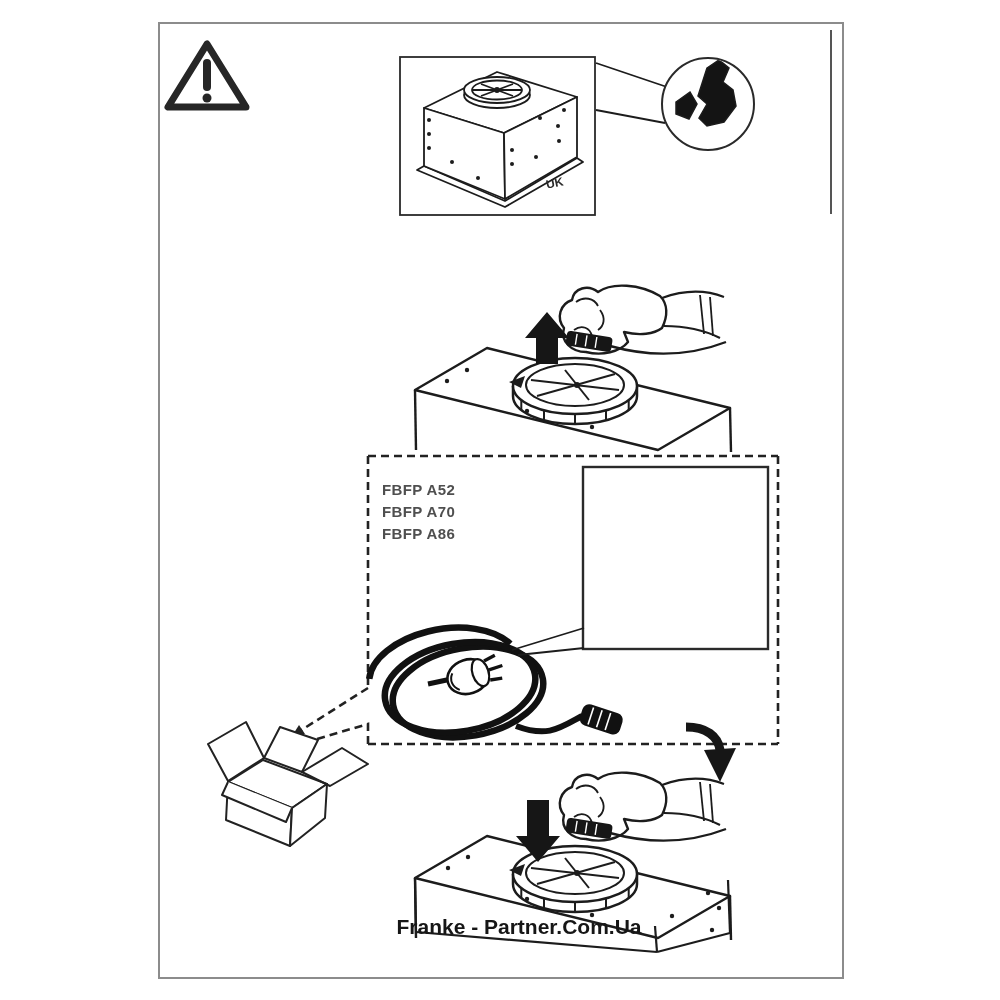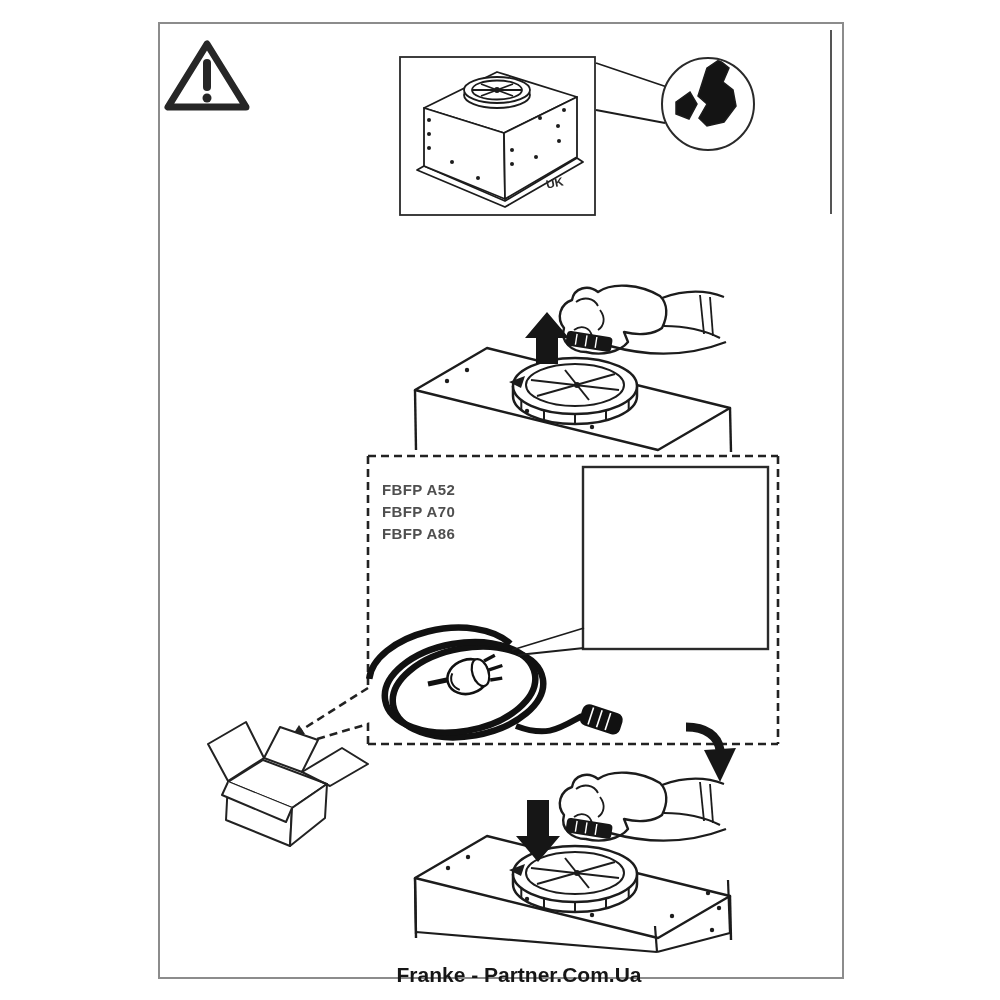--- a/index.html
+++ b/index.html
@@ -5,21 +5,21 @@
   html,body{margin:0;padding:0;background:#ffffff;}
   .stage{position:relative;width:1000px;height:1000px;background:#ffffff;overflow:hidden;
          font-family:"Liberation Sans", sans-serif;}
   .stage svg{position:absolute;left:0;top:0;}
   .abs{position:absolute;}
   .models{left:382px;top:463px;color:#4f4f4f;font-weight:bold;font-size:15px;
           line-height:22px;letter-spacing:0.4px;margin-top:16px;}
   .uklabel{left:546px;top:176px;color:#2a2a2a;font-weight:bold;font-size:12px;
            transform:rotate(-12deg);}
   .footer{left:374px;top:914px;width:290px;text-align:center;color:#161616;
-          font-weight:bold;font-size:21px;line-height:26px;margin-top:48px;}
+          font-weight:bold;font-size:21px;line-height:26px;}
 </style>
 </head>
 <body>
 
 <div class="stage">
 
 <svg width="1000" height="1000" viewBox="0 0 1000 1000">
   <defs>
     <symbol id="eu" viewBox="0 0 200 210">
       <g fill="#dedede" stroke="#1c1c1c" stroke-width="2" stroke-linejoin="round">

